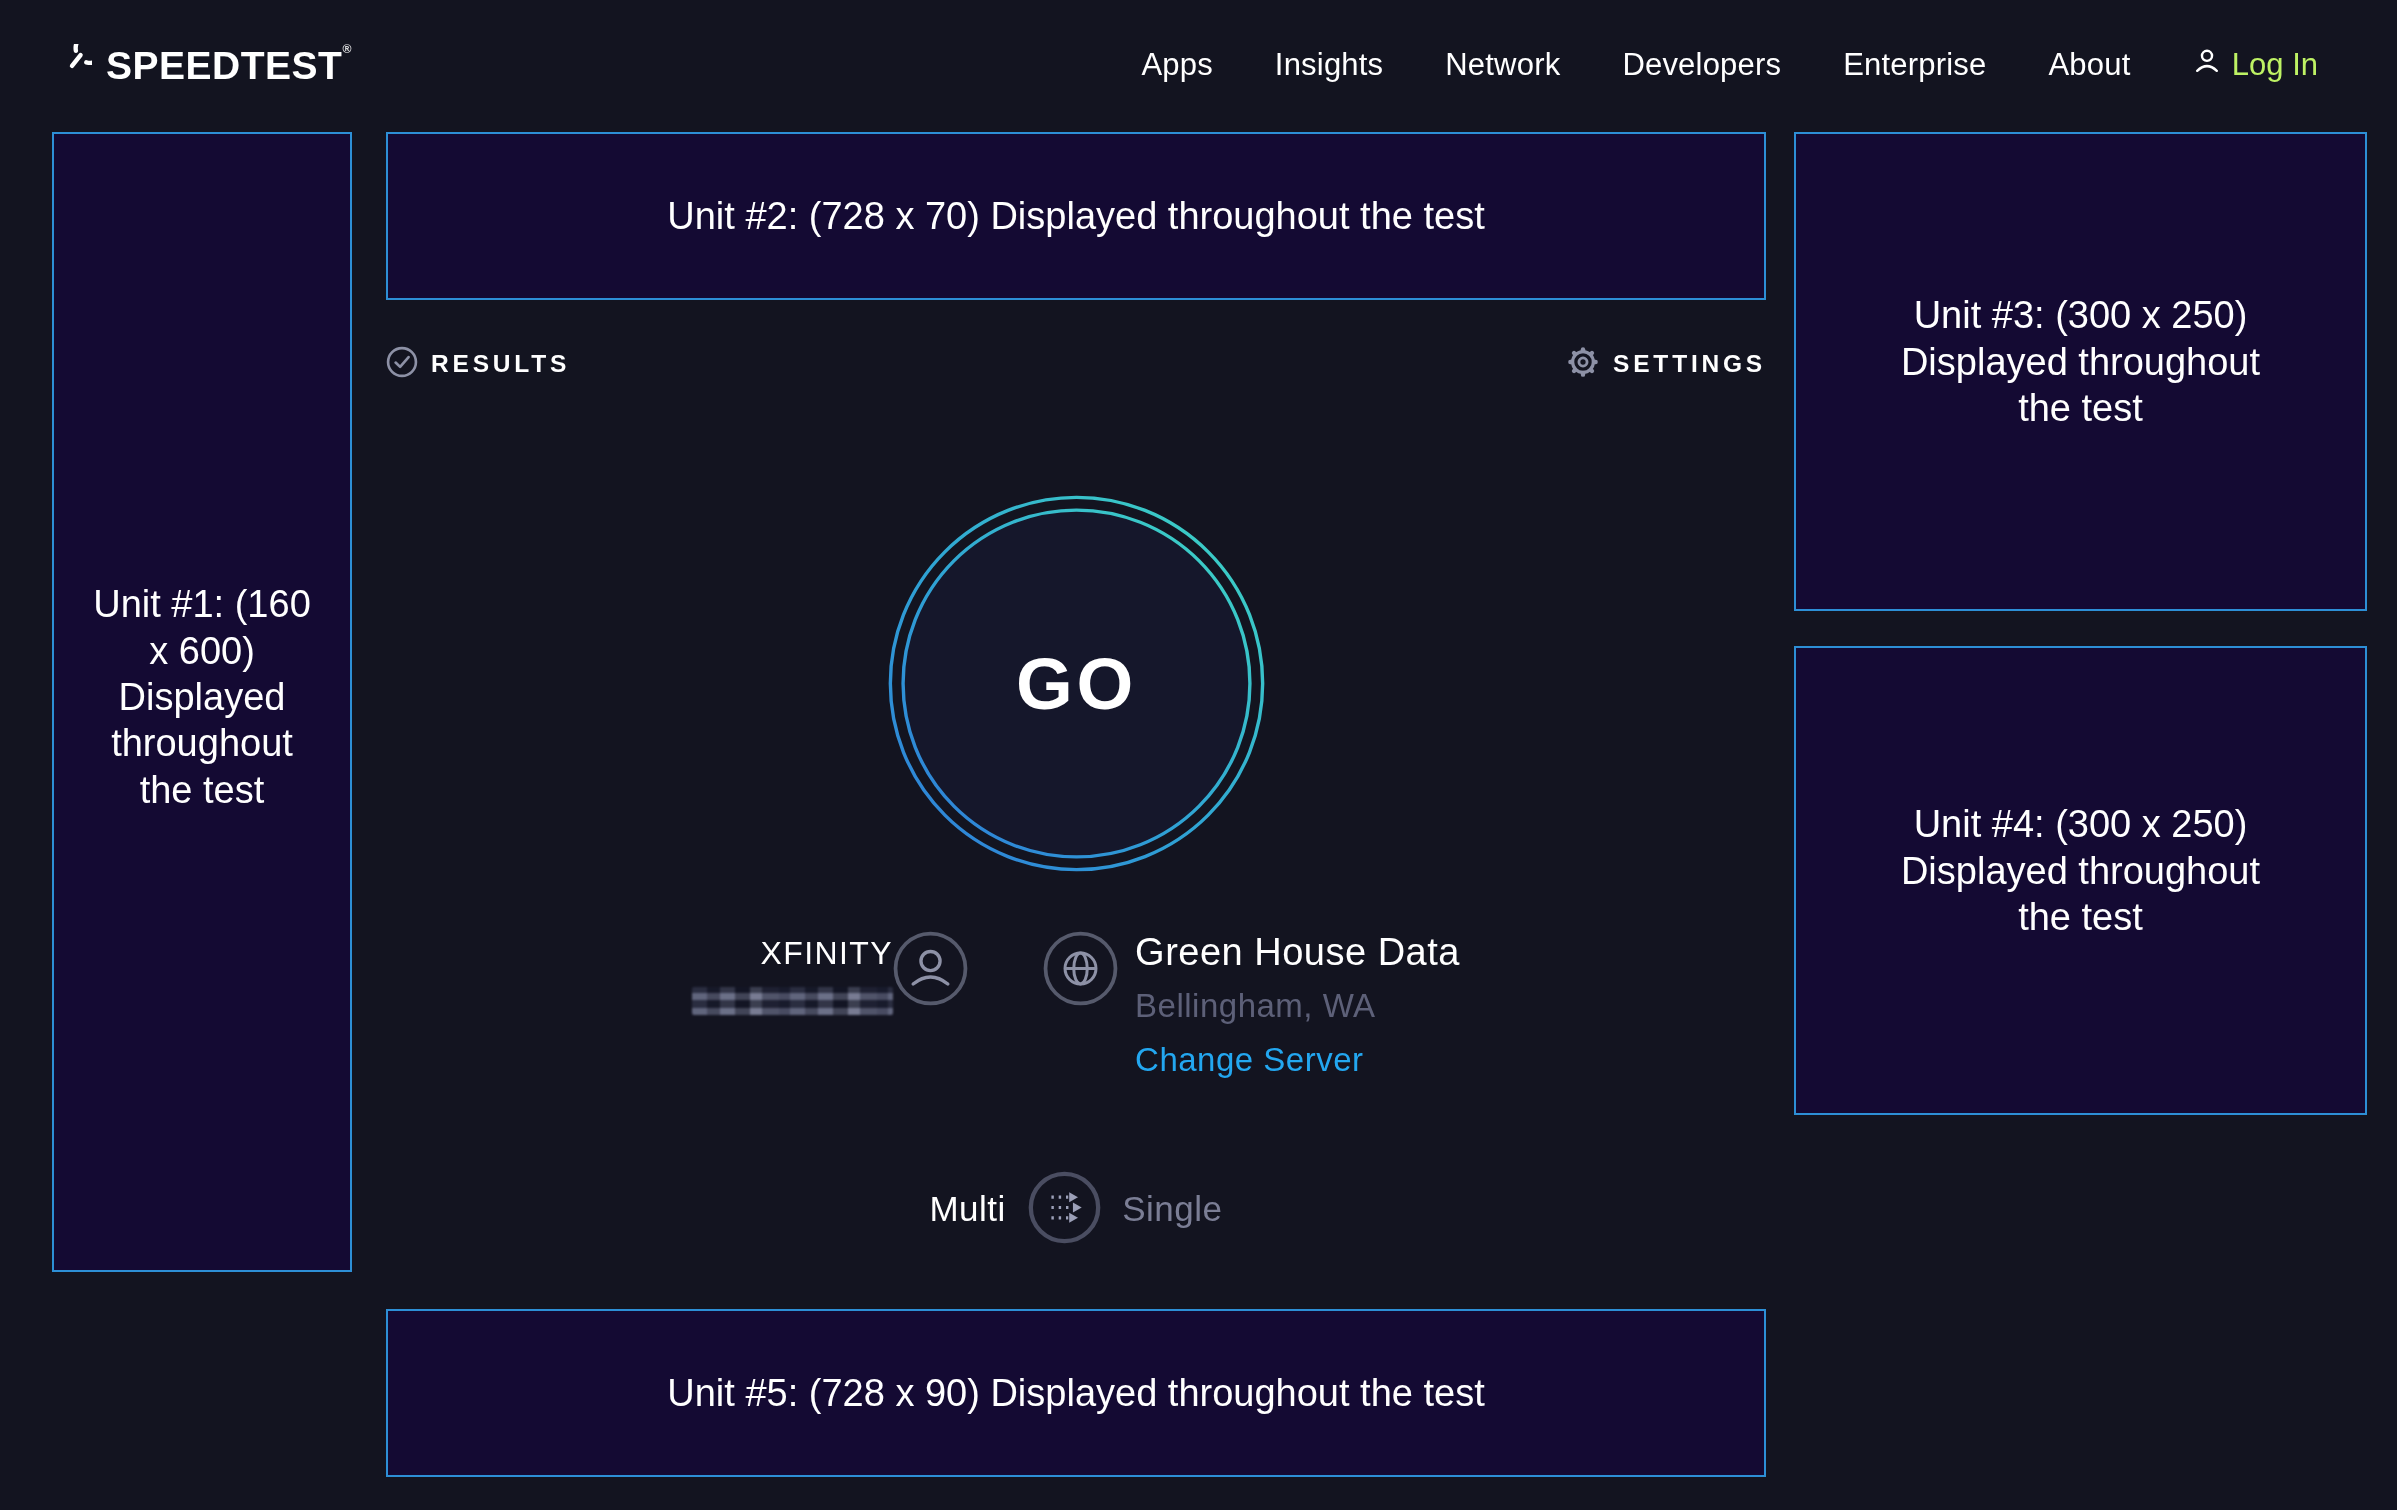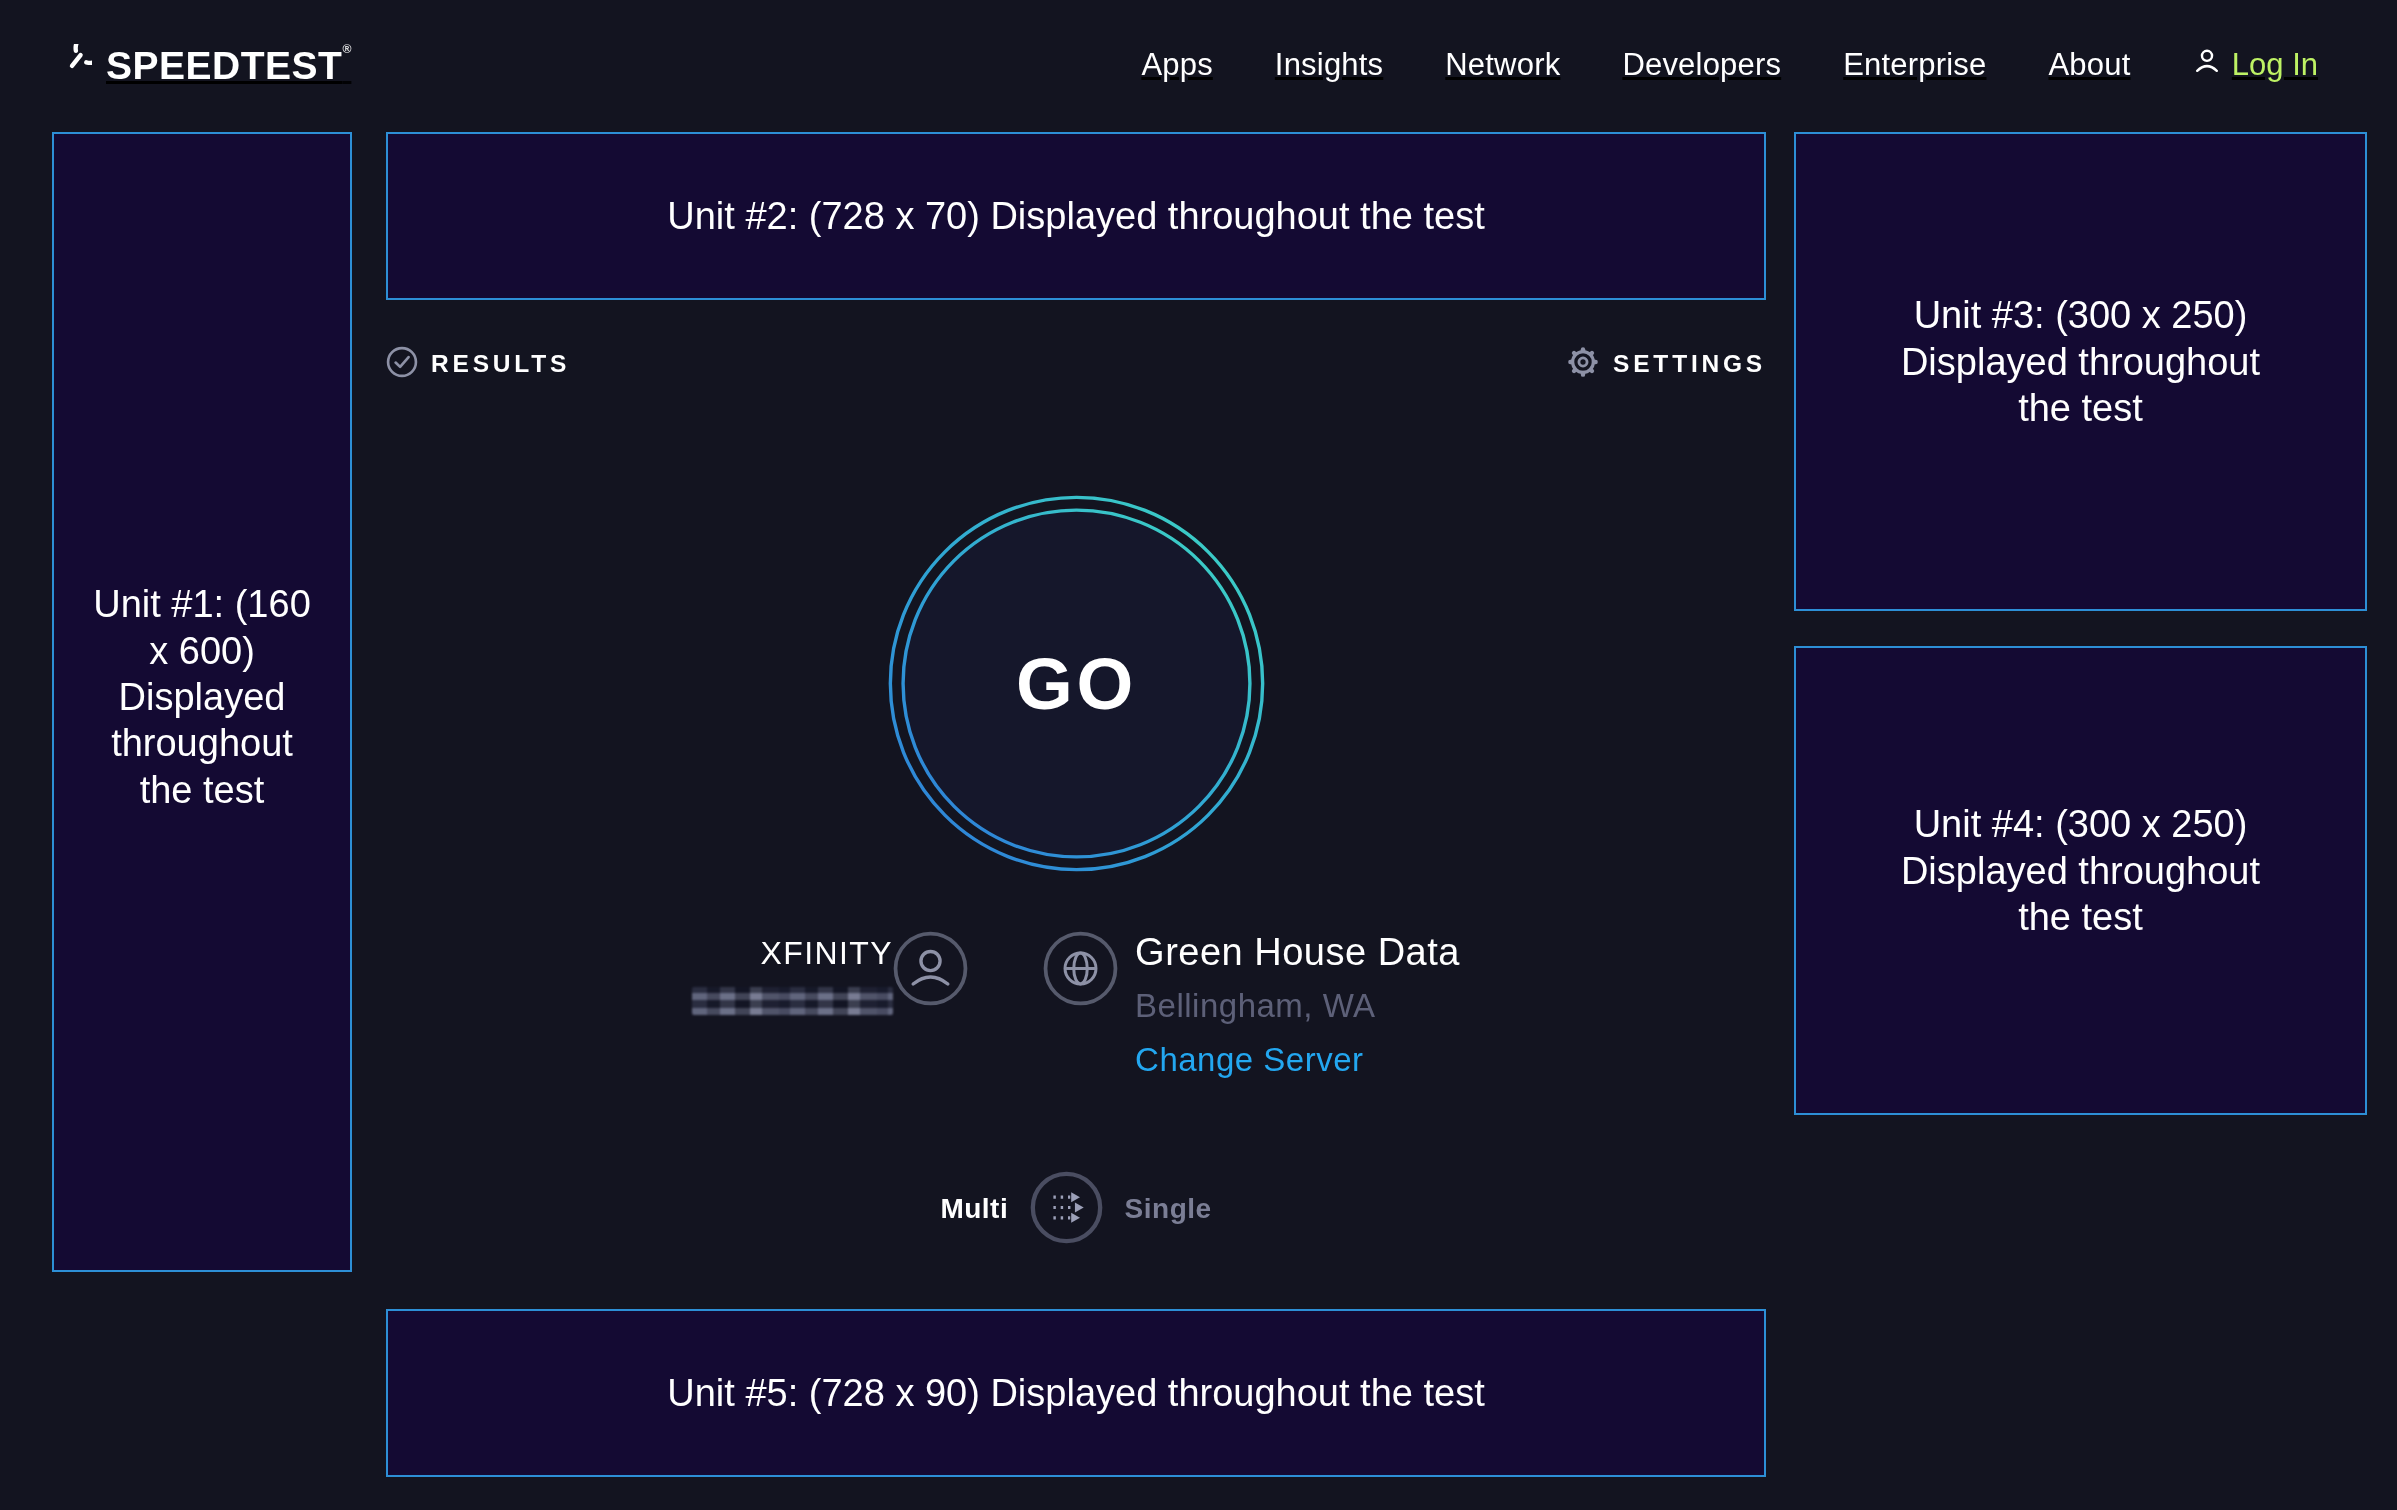--- a/index.html
+++ b/index.html
@@ -18,21 +18,21 @@
   #stage{
     position:relative;width:2397px;height:1510px;overflow:hidden;
     background:var(--page-bg);
     font-family:"Liberation Sans", sans-serif;
     -webkit-font-smoothing:antialiased;
   }
   
   #header{
     position:absolute;left:0;top:0;width:2397px;height:130px;
     display:flex;align-items:center;justify-content:space-between;
-    padding:0 79px 0 52px;box-sizing:border-box;text-decoration:underline;
+    padding:0 79px 0 52px;box-sizing:border-box;
   }
   .logo{display:flex;align-items:center;gap:14px;cursor:pointer;}
   .logo-text{color:#fff;font-size:39px;font-weight:bold;letter-spacing:0.5px;}
   .logo-text sup{font-size:12.2px;vertical-align:26px;letter-spacing:0;opacity:.85;}
   nav{display:flex;align-items:center;gap:62px;}
   .nav-item{color:#fff;font-size:31px;font-weight:500;letter-spacing:0.2px;cursor:pointer;}
   .login{display:flex;align-items:center;gap:11.3px;color:#bef264;font-size:31px;font-weight:500;cursor:pointer;margin-left:0;}
   
   .ad{
     position:absolute;background:var(--ad-bg);border:2.8px solid var(--ad-border);
@@ -86,21 +86,21 @@
   .round-icon{flex:0 0 auto;}
   
   .connections-label{
     position:absolute;top:1126px;left:0;width:100%;text-align:center;
     color:var(--muted);font-size:26px;letter-spacing:0.9px;
   }
   .toggle-row{
     position:absolute;top:1171px;left:0;width:100%;
     display:flex;align-items:center;justify-content:center;gap:21.7px;
   }
-  .toggle-option{font-size:28px;letter-spacing:0.5px;cursor:pointer;font-weight:bold;}
+  .toggle-option{font-size:35px;letter-spacing:0.5px;cursor:pointer;}
   .toggle-option.active{color:#fff;}
   .toggle-option.inactive{color:var(--muted);}
   .toggle-circle{cursor:pointer;display:block;}
 </style>
 </head>
 <body>
 
 <div id="stage">
 
   <div id="header">

